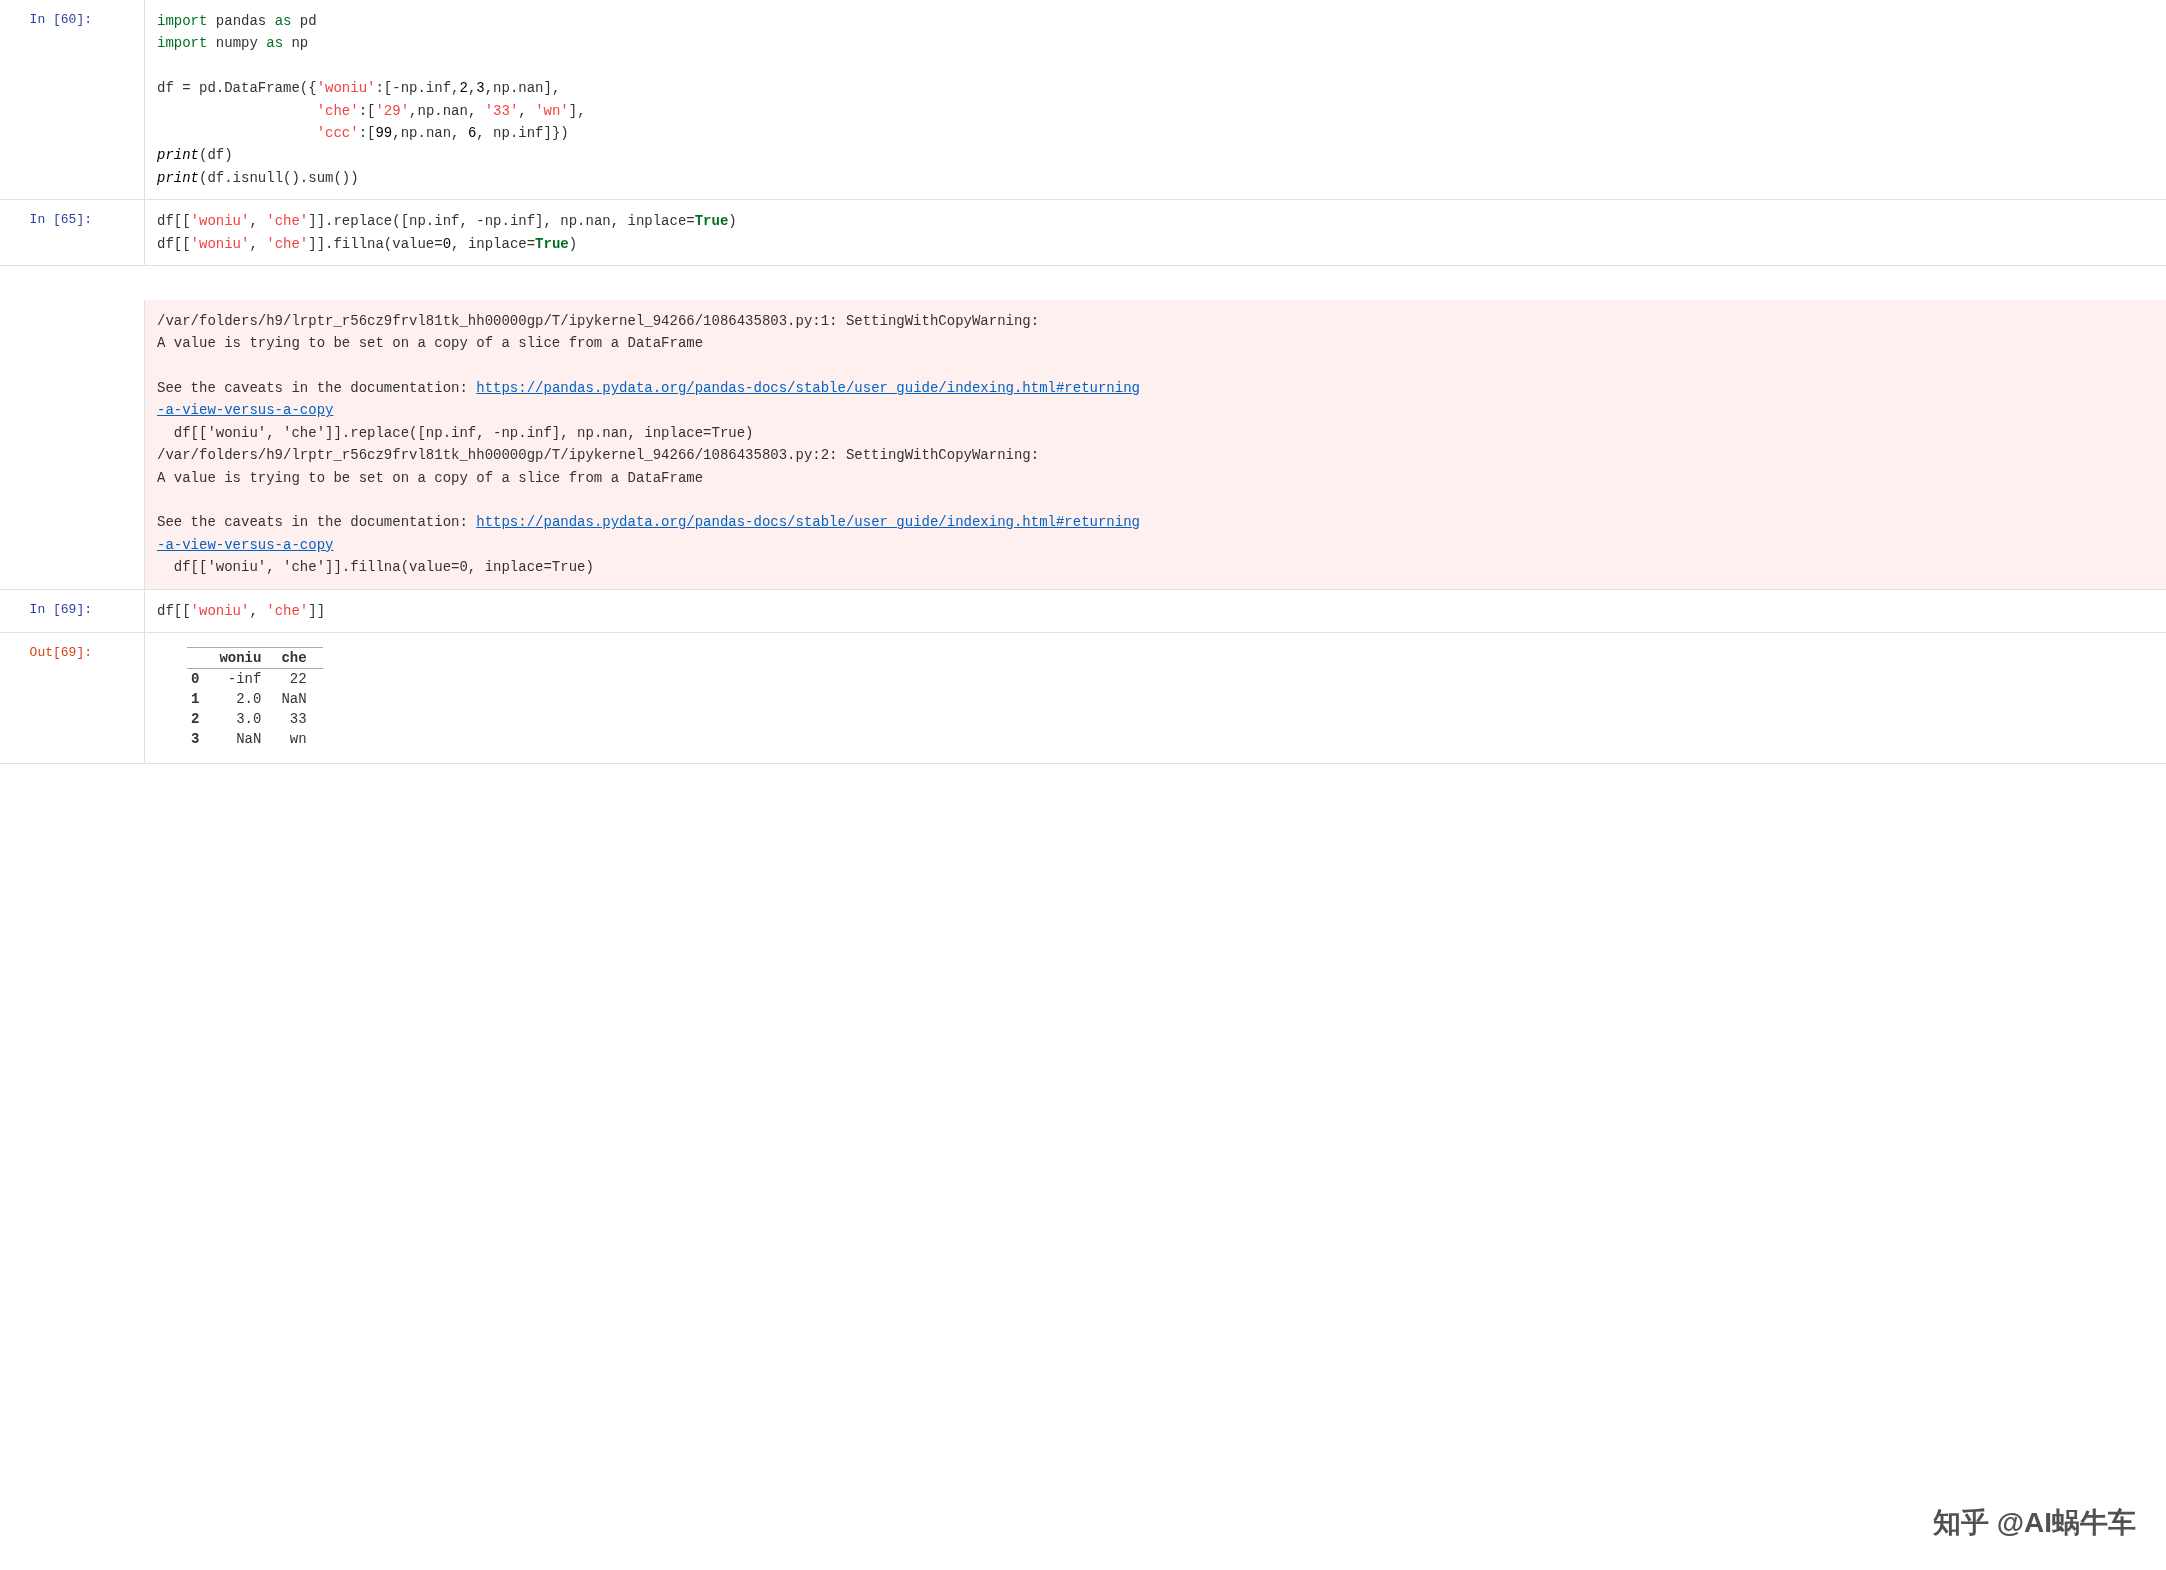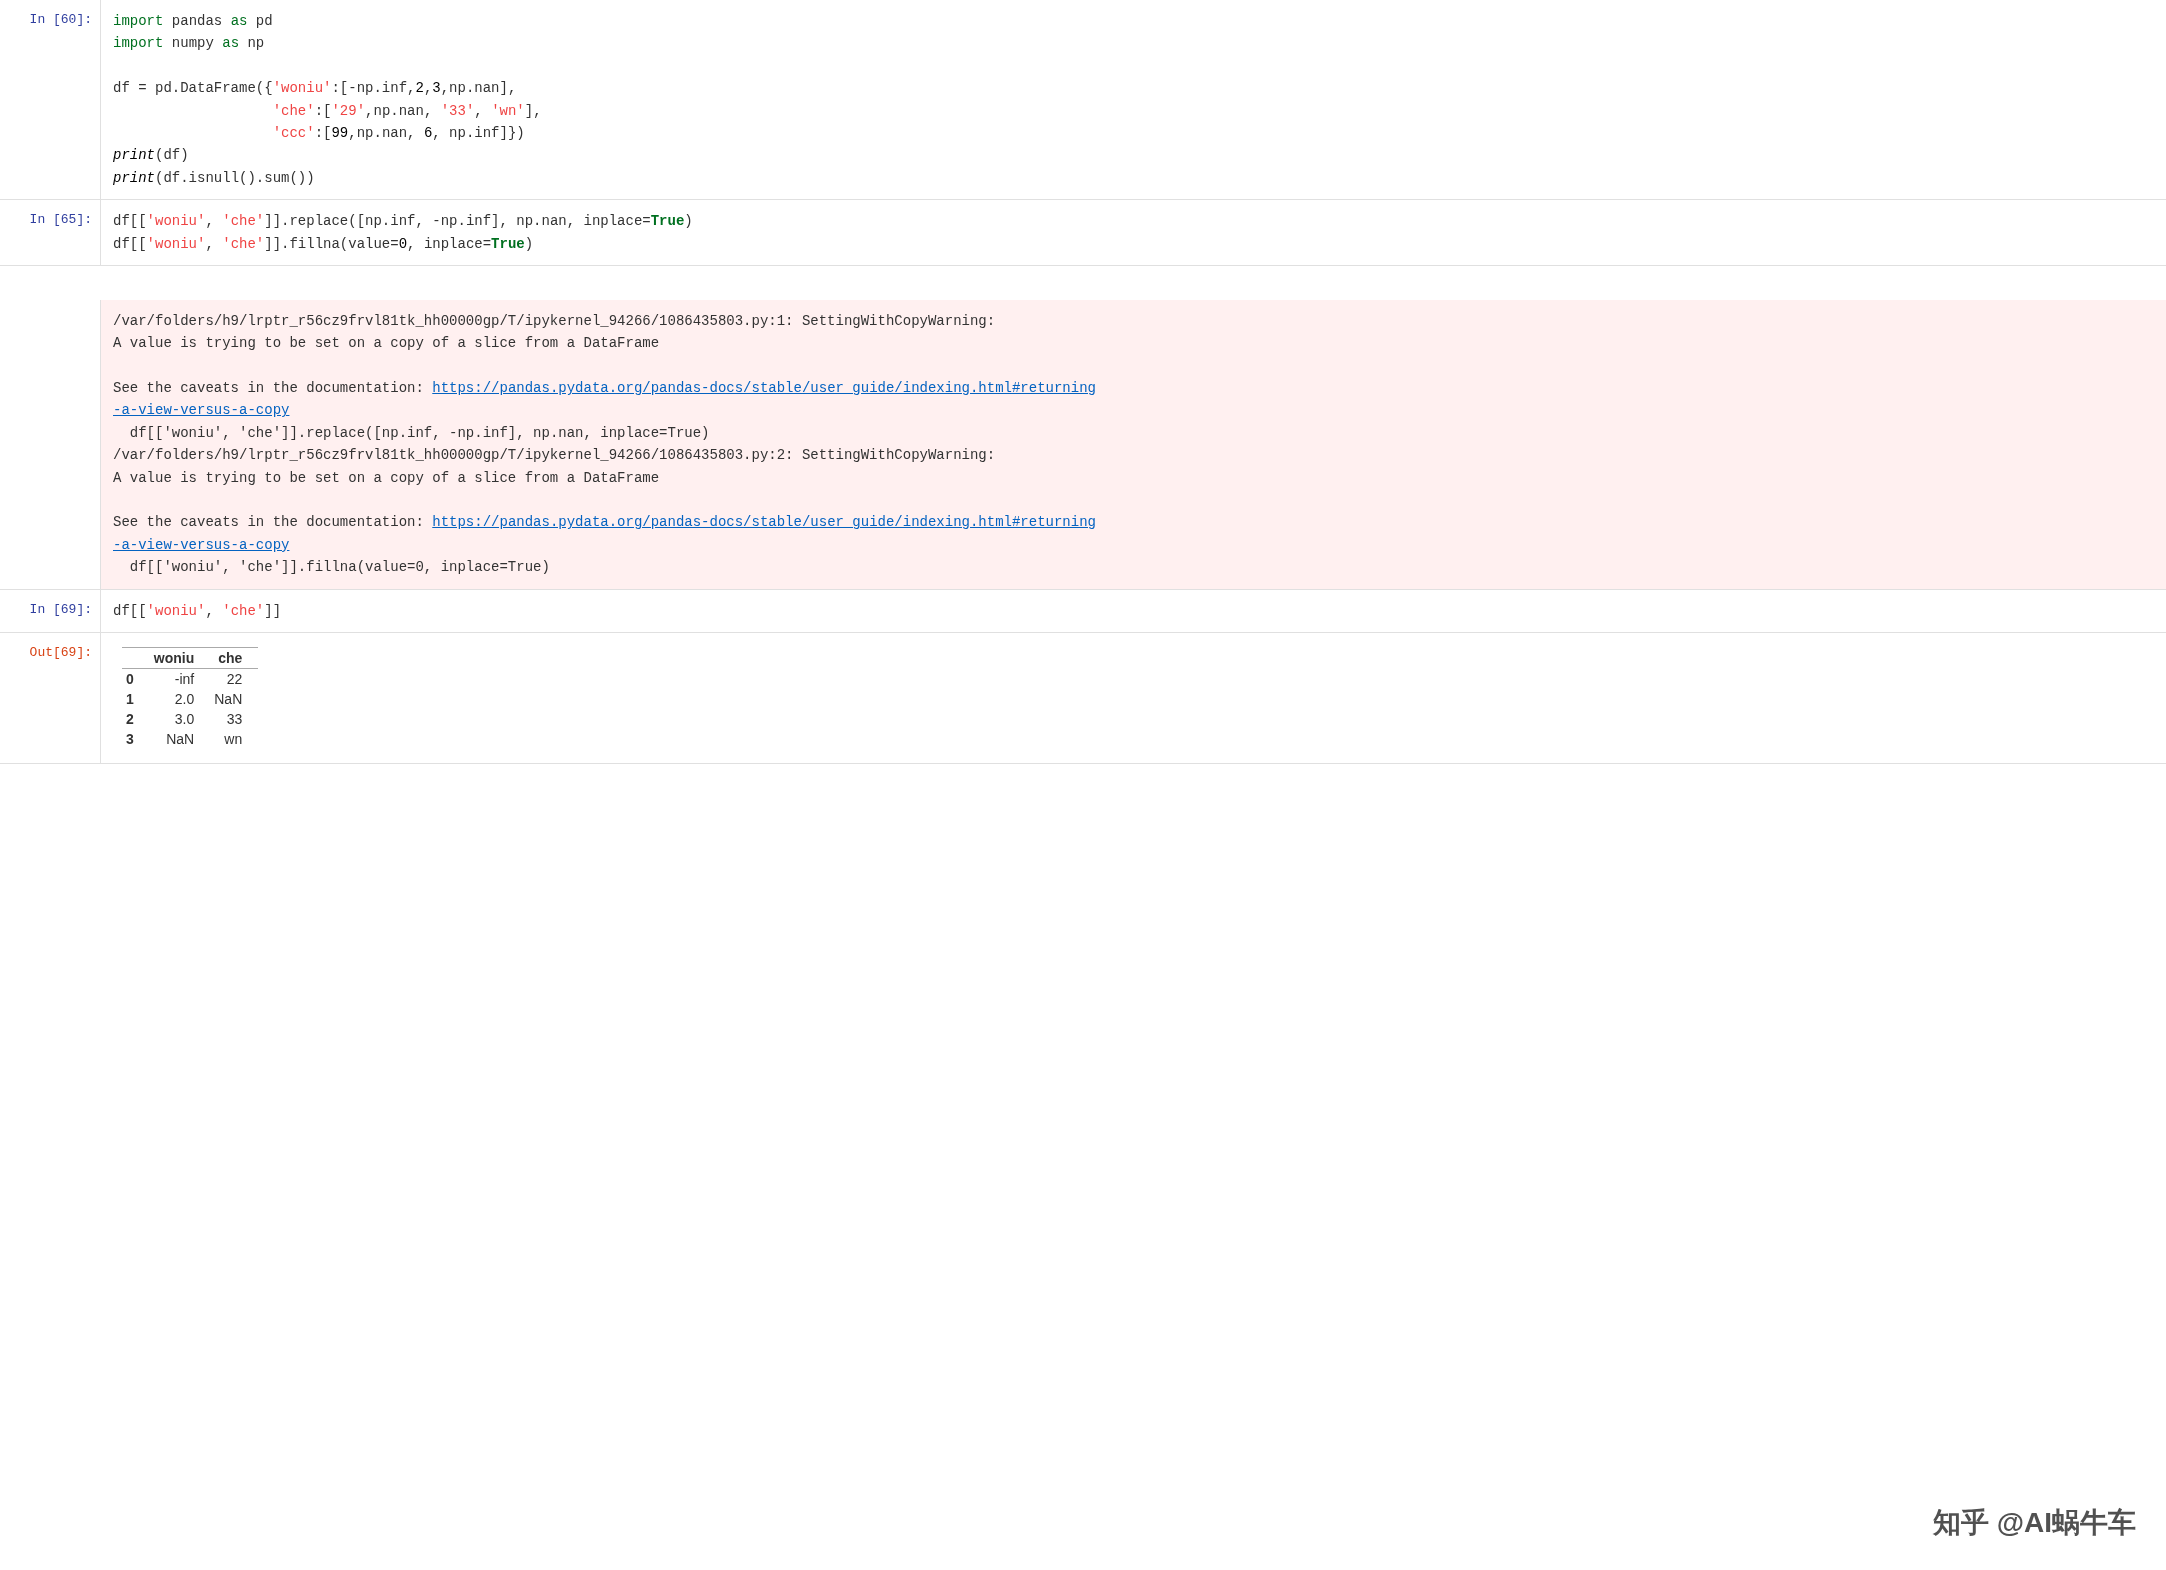--- a/index.html
+++ b/index.html
@@ -11,20 +11,21 @@
     }
 
     .notebook {
       max-width: 2166px;
       background: #fff;
     }
 
     .cell {
       display: flex;
       border-bottom: 1px solid #e0e0e0;
+      gap: 44px;
     }
 
     .cell-label {
       min-width: 100px;
       padding: 12px 8px 12px 12px;
       color: #303F9F;
       font-size: 13px;
       white-space: nowrap;
       flex-shrink: 0;
       text-align: right;
@@ -65,23 +66,23 @@
     .fn { color: #000000; font-style: italic; }
     .str { color: #ef4444; }
     .num { color: #000000; }
     .true-kw { color: #007020; font-weight: bold; }
     .link { color: #0563C1; text-decoration: underline; }
     .err-text { color: #333; }
 
     
     .df-table {
       border-collapse: collapse;
-      font-family: Liberation Sans, sans-serif;
+      font-family: Liberation Mono, monospace;
       font-size: 14px;
-      margin: 4px 0 4px 9px;
+      margin: 4px 0 4px 30px;
     }
     .df-table th {
       text-align: right;
       padding: 2px 16px 2px 4px;
       font-weight: bold;
       border-bottom: 1px solid #aaa;
     }
     .df-table th.idx-col {
       text-align: left;
     }

